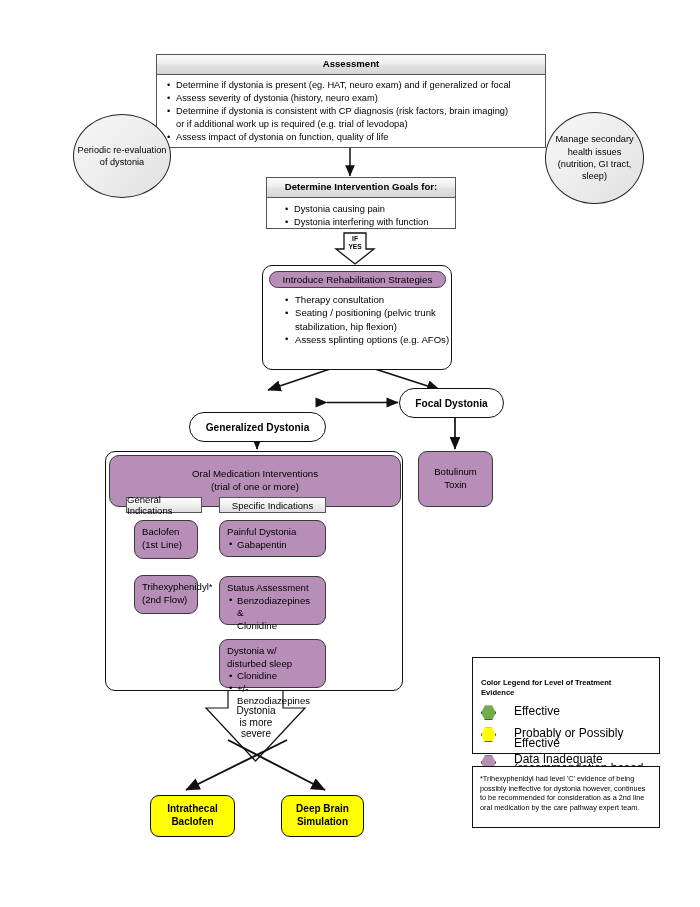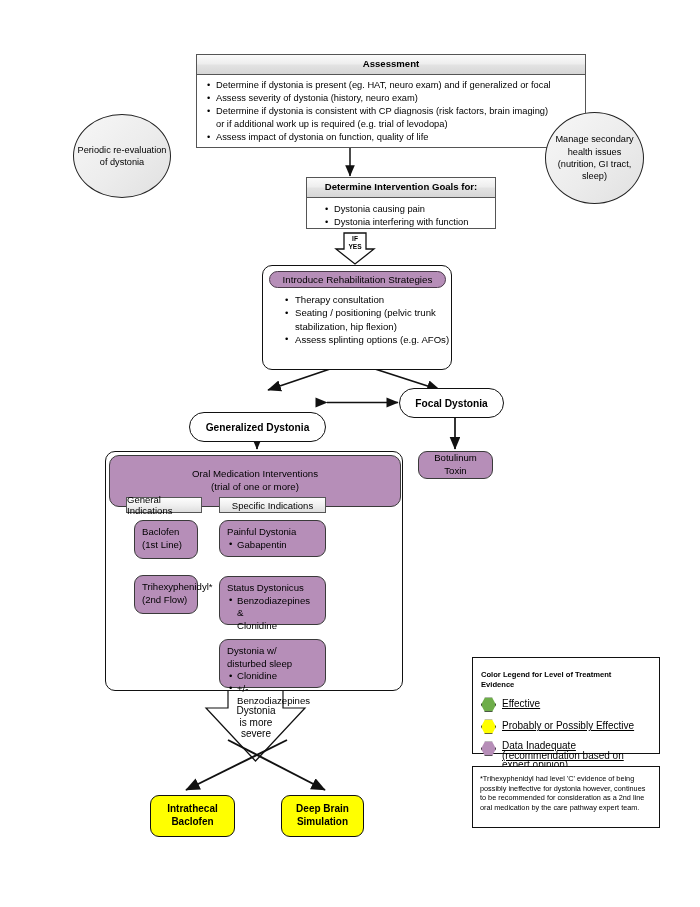--- a/index.html
+++ b/index.html
@@ -12,21 +12,21 @@
   .abs{position:absolute;box-sizing:border-box;}
 
   
   #title{
     left:0;top:18px;width:700px;text-align:center;
     font-size:14.6px;letter-spacing:-0.1px;color:#111;
   }
 
   
   .rectbox{
-    border:1px solid #555;background:#fff;margin-left:40px;
+    border:1px solid #555;background:#fff;
   }
   .hdr{
     background:linear-gradient(to bottom,#fbfbfb 0%,#eeeeee 45%,#e2e2e2 55%,#d6d6d6 100%);
     border-bottom:1px solid #555;
     font-weight:bold;text-align:center;
     font-size:9.6px;line-height:14px;
     padding:2px 0 3px 0;
   }
   .body-list{
     font-size:9.3px;line-height:13.1px;padding:4px 8px 5px 10px;
@@ -94,21 +94,21 @@
   
   .yellow{
     background:#ffff00;border:1.6px solid #111;border-radius:9px;
     display:flex;align-items:center;justify-content:center;text-align:center;
     font-size:10px;line-height:12.6px;font-weight:bold;
   }
 
   
   .panel{border:1px solid #111;background:#fff;}
   #legendTitle{font-size:7.6px;font-weight:bold;line-height:9.6px;}
-  .legrow{display:flex;align-items:flex-start;gap:6px;font-size:10px;line-height:9.4px;text-decoration:underline;}
+  .legrow{display:flex;align-items:flex-start;gap:18px;font-size:12px;line-height:9.4px;}
   .hex{width:13px;height:13px;flex:0 0 13px;border:1px solid #333;
        clip-path:polygon(25% 3%,75% 3%,100% 50%,75% 97%,25% 97%,0% 50%);}
   #footnote{font-size:7.3px;line-height:9.6px;padding:7px 7px;}
 
   svg{position:absolute;left:0;top:0;overflow:visible;}
 </style>
 </head>
 <body>
 
 <div id="canvas">
@@ -181,21 +181,21 @@
       <div class="li">Therapy consultation</div>
       <div class="li">Seating / positioning (pelvic trunk</div>
       <div style="padding-left:10px;">stabilization, hip flexion)</div>
       <div class="li">Assess splinting options (e.g. AFOs)</div>
     </div>
   </div>
 
   <div class="abs stadium" style="left:189px;top:388px;width:137px;height:30px;margin-top:24px;">Generalized Dystonia</div>
   <div class="abs stadium" style="left:399px;top:388px;width:105px;height:30px;">Focal Dystonia</div>
 
-  <div class="abs purple center" style="left:418px;top:451px;width:75px;height:28px;">
+  <div class="abs purple center" style="left:418px;top:451px;width:75px;height:56px;">
     <div>
       <div>Botulinum</div>
       <div>Toxin</div>
     </div>
   </div>
 
   <div class="abs" id="oralBox" style="left:105px;top:451px;width:298px;height:240px;">
 
     <div class="abs" id="oralHdr" style="left:3px;top:3px;width:292px;height:52px;">
       <div>
@@ -216,21 +216,21 @@
       <div>Trihexyphenidyl*</div>
       <div>(2nd Flow)</div>
     </div>
 
     <div class="abs purple padded" style="left:113px;top:68px;width:107px;height:37px;">
       <div>Painful Dystonia</div>
       <div class="bul">Gabapentin</div>
     </div>
 
     <div class="abs purple padded" style="left:113px;top:124px;width:107px;height:49px;">
-      <div>Status Dystonicus</div>
+      <div>Status Assessment</div>
       <div class="bul">Benzodiazepines &amp;</div>
       <div style="padding-left:10px;">Clonidine</div>
     </div>
 
     <div class="abs purple padded" style="left:113px;top:187px;width:107px;height:49px;">
       <div>Dystonia w/ disturbed sleep</div>
       <div class="bul">Clonidine</div>
       <div class="bul">+/- Benzodiazepines</div>
     </div>
   </div>
@@ -248,21 +248,21 @@
     </div>
   </div>
 
   <div class="abs yellow" style="left:281px;top:795px;width:83px;height:42px;">
     <div>
       <div>Deep Brain</div>
       <div>Simulation</div>
     </div>
   </div>
 
-  <div class="abs panel" style="left:472px;top:657px;width:188px;height:97px;padding:12px 8px 0 8px;">
+  <div class="abs panel" style="left:472px;top:657px;width:188px;height:97px;padding:20px 8px 0 8px;">
     <div id="legendTitle">
       <div>Color Legend for Level of Treatment</div>
       <div>Evidence</div>
     </div>
 
     <div class="legrow" style="margin-top:8px;">
       <div class="hex" style="background:#6ead4a;"></div>
       <div style="padding-top:2px;">Effective</div>
     </div>
 

